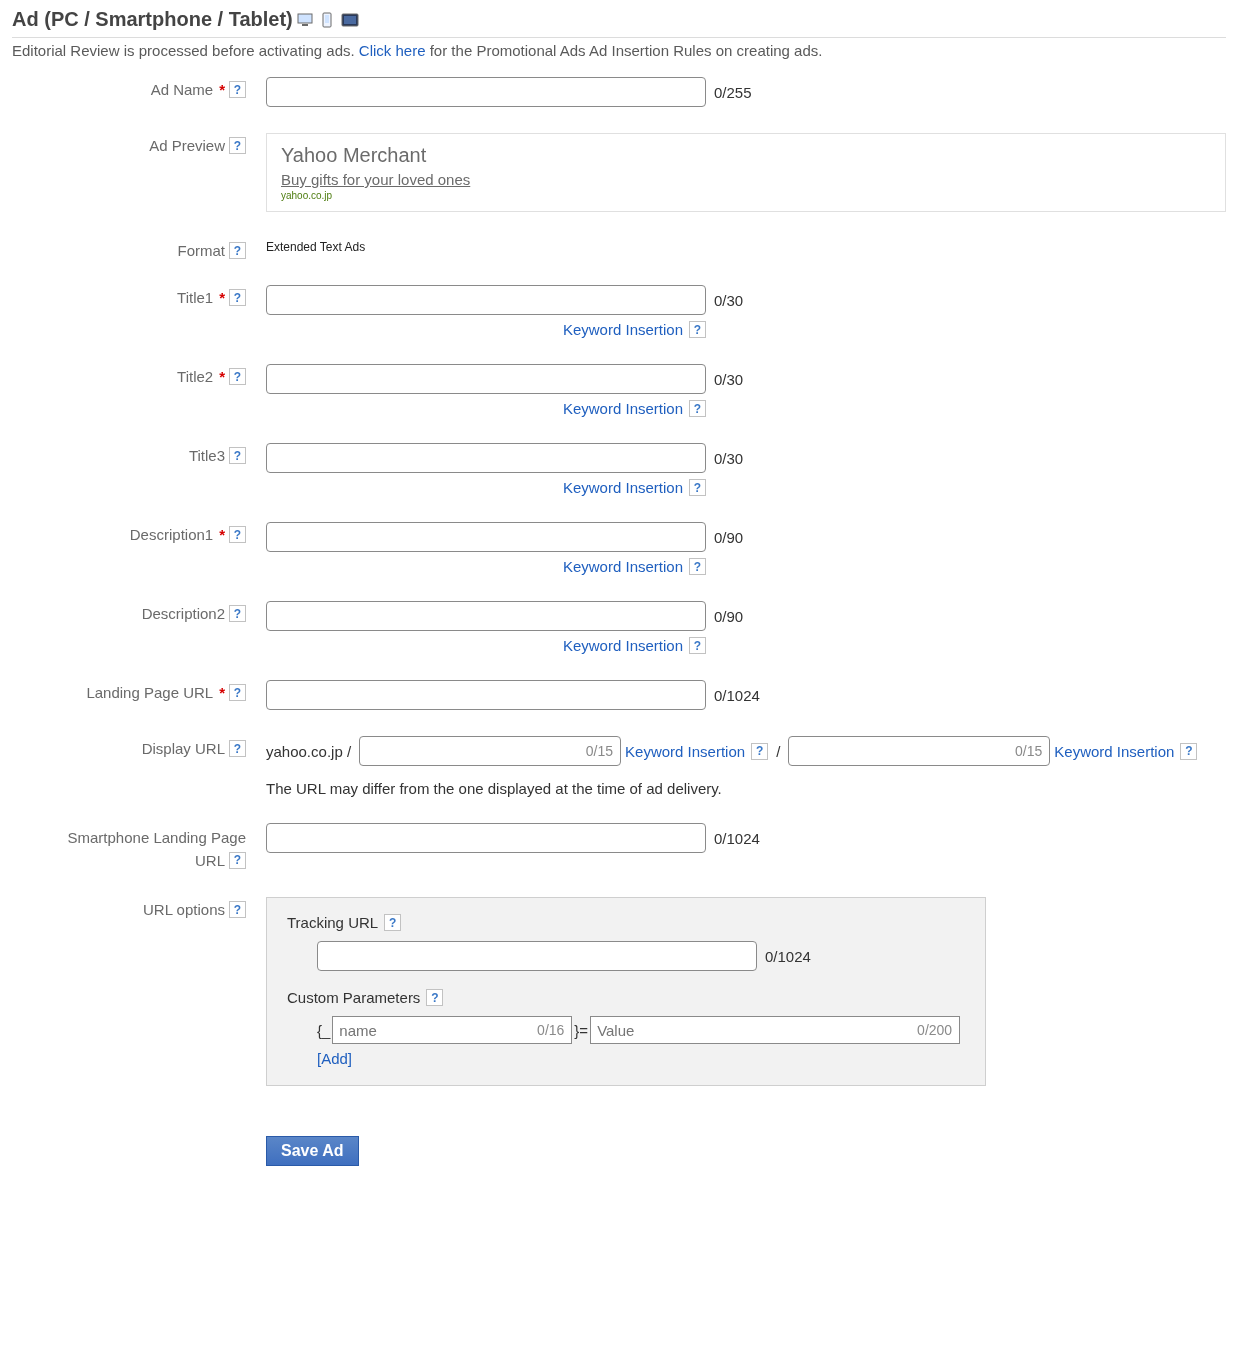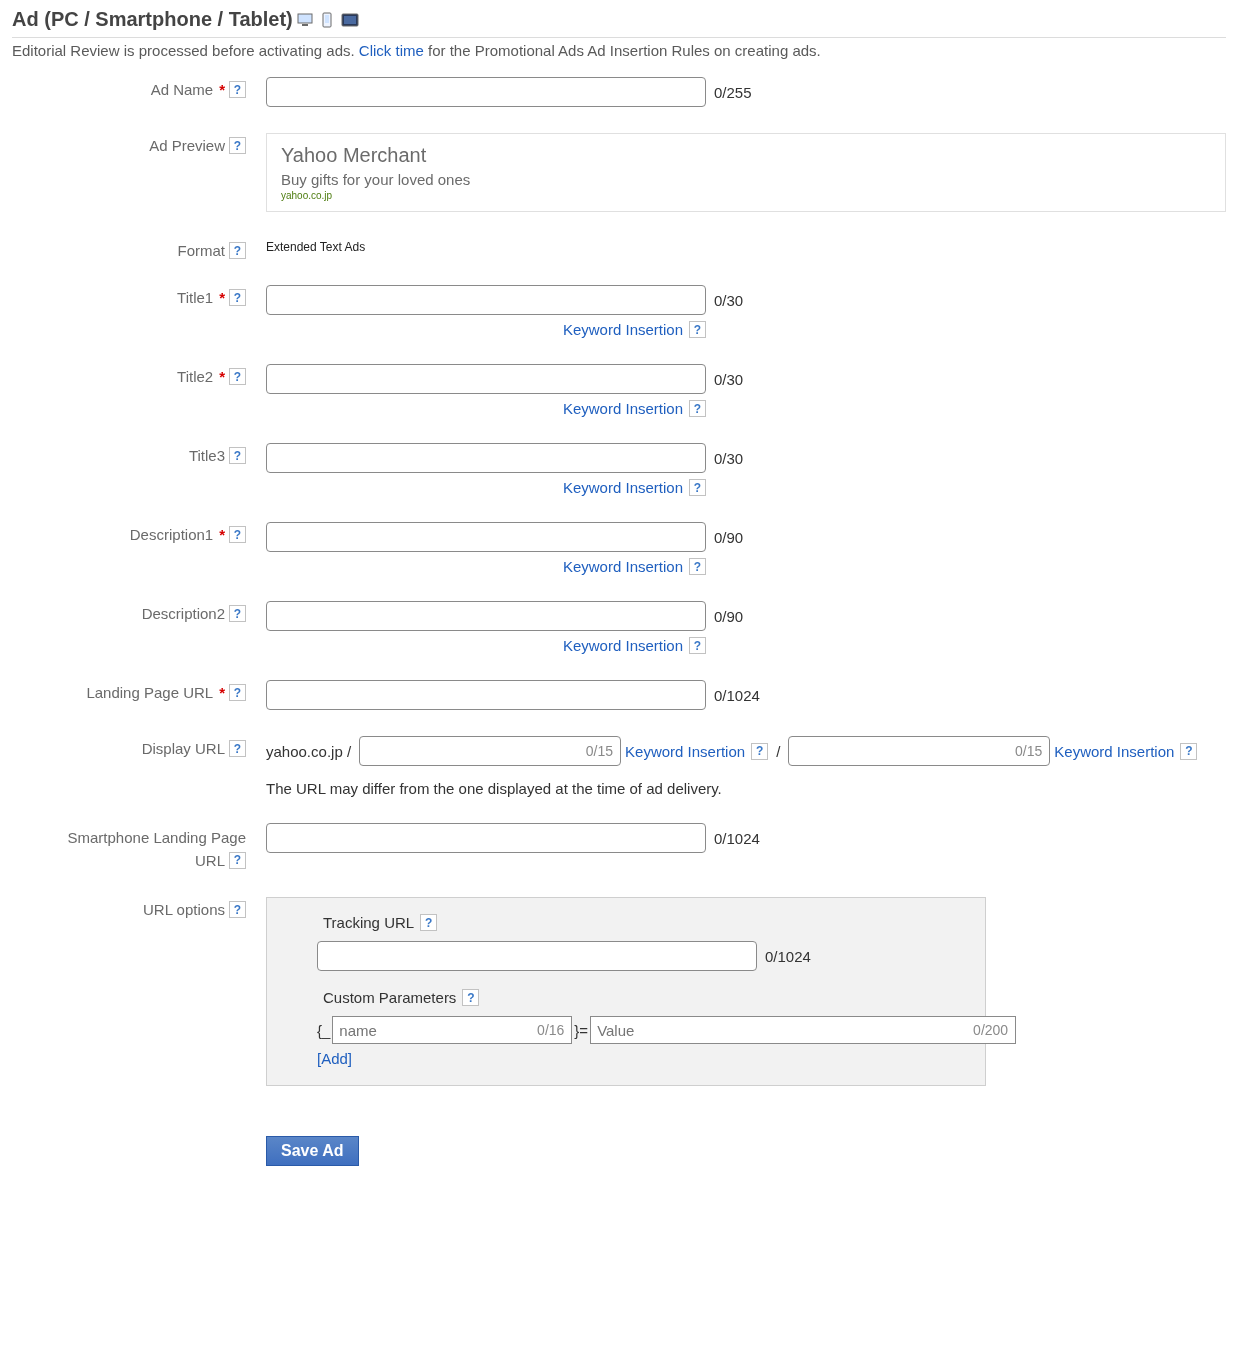--- a/index.html
+++ b/index.html
@@ -100,43 +100,43 @@
   }
   .kw-link { color: #1f5fbf; cursor: pointer; }
   .preview-box {
     border: 1px solid #e0e0e0;
     padding: 10px 14px;
     background: #fff;
     width: 100%;
     max-width: 980px;
   }
   .preview-title { color: #6b6b6b; font-size: 20px; margin-bottom: 4px;}
-  .preview-desc { color: #6b6b6b; font-size: 15px; margin-bottom: 2px;}
+  .preview-desc { color: #6b6b6b; font-size: 15px; margin-bottom: 2px; text-decoration: underline;}
   .preview-url { color: #4d7c0f; font-size: 10px;}
   .plain-val { color: #222; font-size: 12px; padding-top: 2px;}
   .note-row { width: 648px; color: #333; font-size: 15px; margin-top: 8px;}
   .url-opts {
     border: 1px solid #cfcfcf;
     background: #f2f2f2;
     padding: 16px 20px 18px 20px;
     width: 720px;
   }
   .url-opts-inner { display: flex; flex-direction: column; gap: 18px;}
-  .opts-label-row { display: flex; align-items: center; gap: 6px; color: #333; font-size: 15px; margin-bottom: 10px; margin-left: 36px;}
+  .opts-label-row { display: flex; align-items: center; gap: 6px; color: #333; font-size: 15px; margin-bottom: 10px;}
   .cp-row { display:flex; align-items:center; gap:2px; margin-left: 30px; font-size:15px;}
   .cp-input {
     border: 1px solid #8a8a8a;
     border-radius: 0;
     height: 28px;
     padding: 2px 6px;
     font-size: 15px;
     background:#fff;
   }
   .cp-name { width: 240px; }
-  .cp-val { width: 426px; }
+  .cp-val { width: 370px; }
   .ph-right { text-align:right; }
   .add-link { color:#1f5fbf; margin-left: 30px; margin-top: 6px; cursor:pointer; font-size:15px;}
   .save-row { margin-top: 50px; }
   .save-btn {
     background: linear-gradient(#5a86c8, #3f6fbf);
     border: 1px solid #2a5aa8;
     color: #fff;
     font-size: 16px;
     font-weight: bold;
     padding: 5px 14px;
@@ -171,21 +171,21 @@
       </svg>
   </span>
   <span class="device-icon">
     <svg width="18" height="14" viewBox="0 0 18 14">
         <rect x="1" y="1" width="16" height="12" rx="1" fill="#2a3a5a" stroke="#6b6b6b"></rect>
         <rect x="3" y="3" width="12" height="8" fill="#4a6aa0"></rect>
       </svg>
   </span>
 </div>
 <div class="subtext">
-  <span>Editorial Review is processed before activating ads. </span><a class="link" href="#">Click time</a><span> for the Promotional Ads Ad Insertion Rules on creating ads.</span>
+  <span>Editorial Review is processed before activating ads. </span><a class="link" href="#">Click here</a><span> for the Promotional Ads Ad Insertion Rules on creating ads.</span>
 </div>
 
 <div class="form-row">
   <div class="label-col">
     <span>Ad Name</span>
       <span class="req">*</span>
     <span class="help-icon">?</span>
   </div>
   <div class="value-col">
     <div class="hline">

